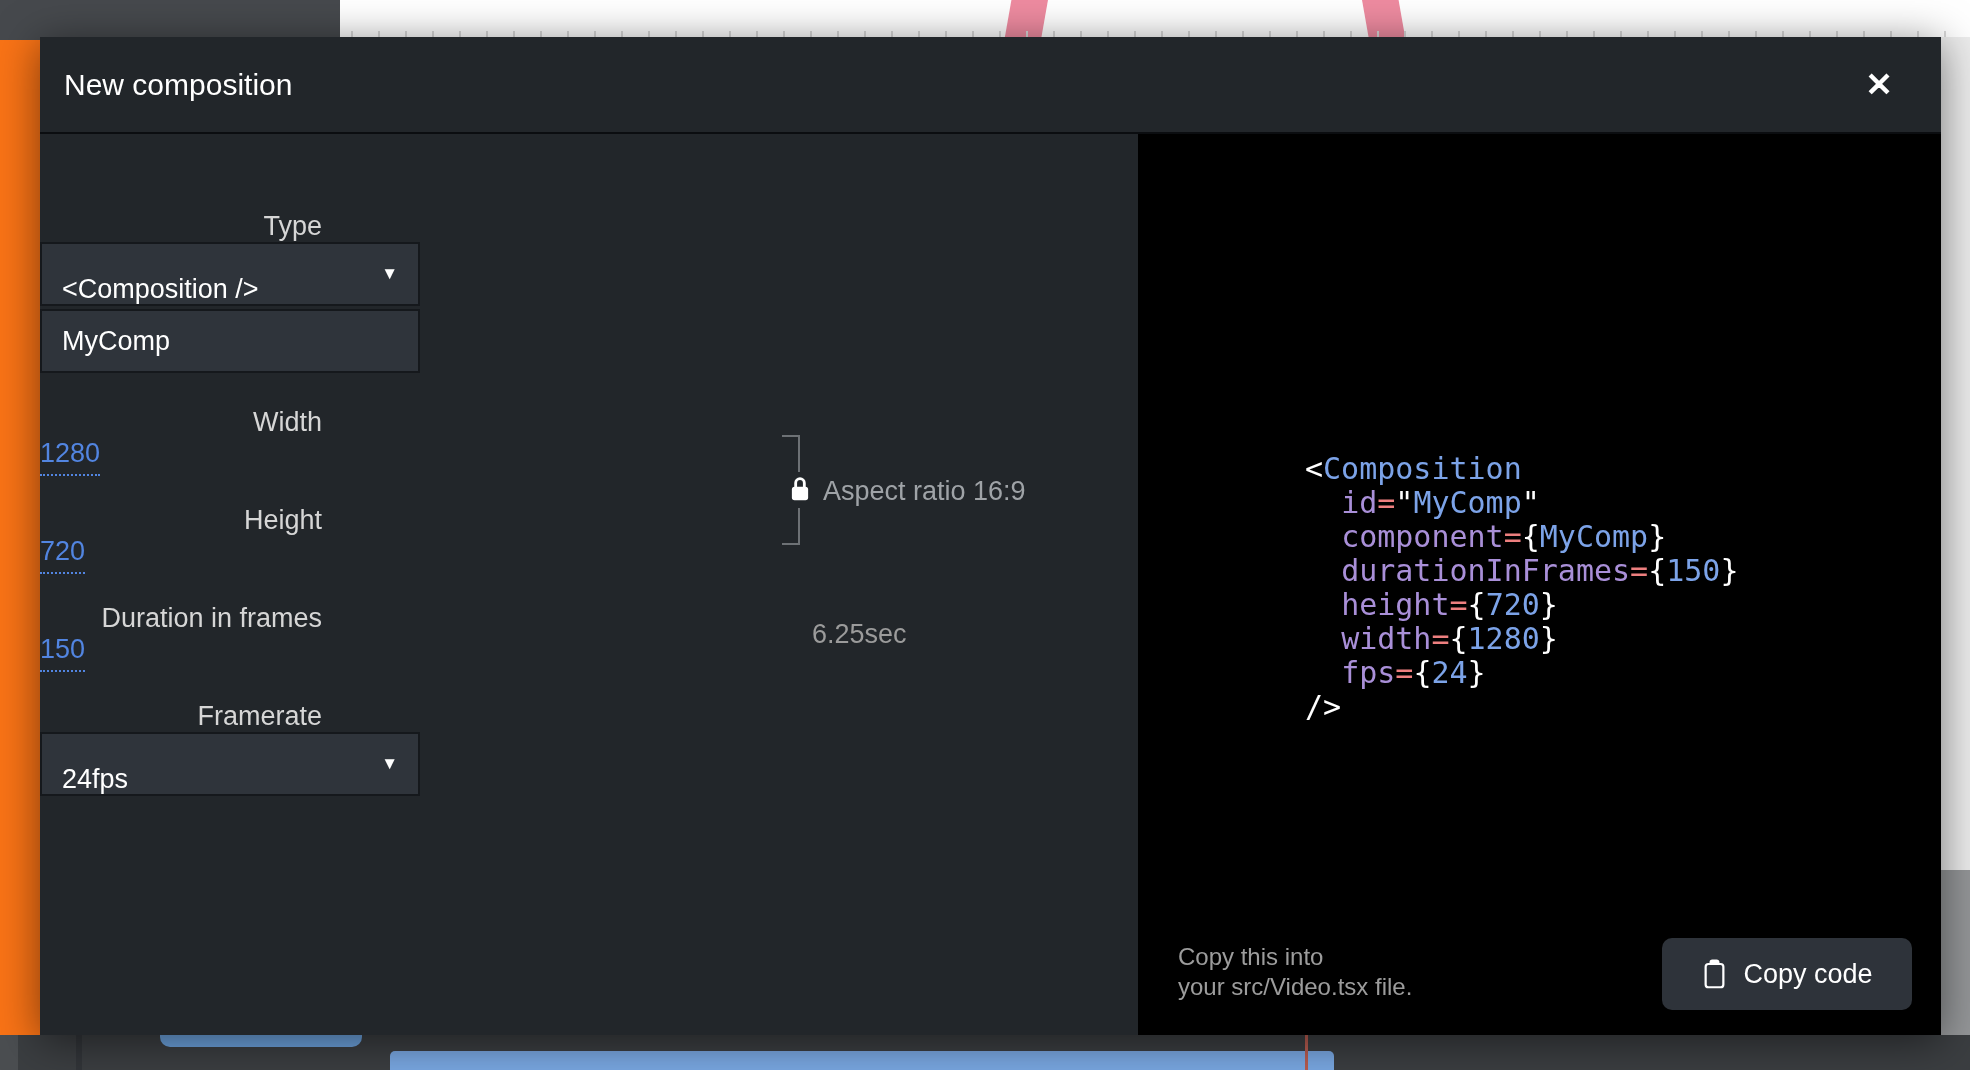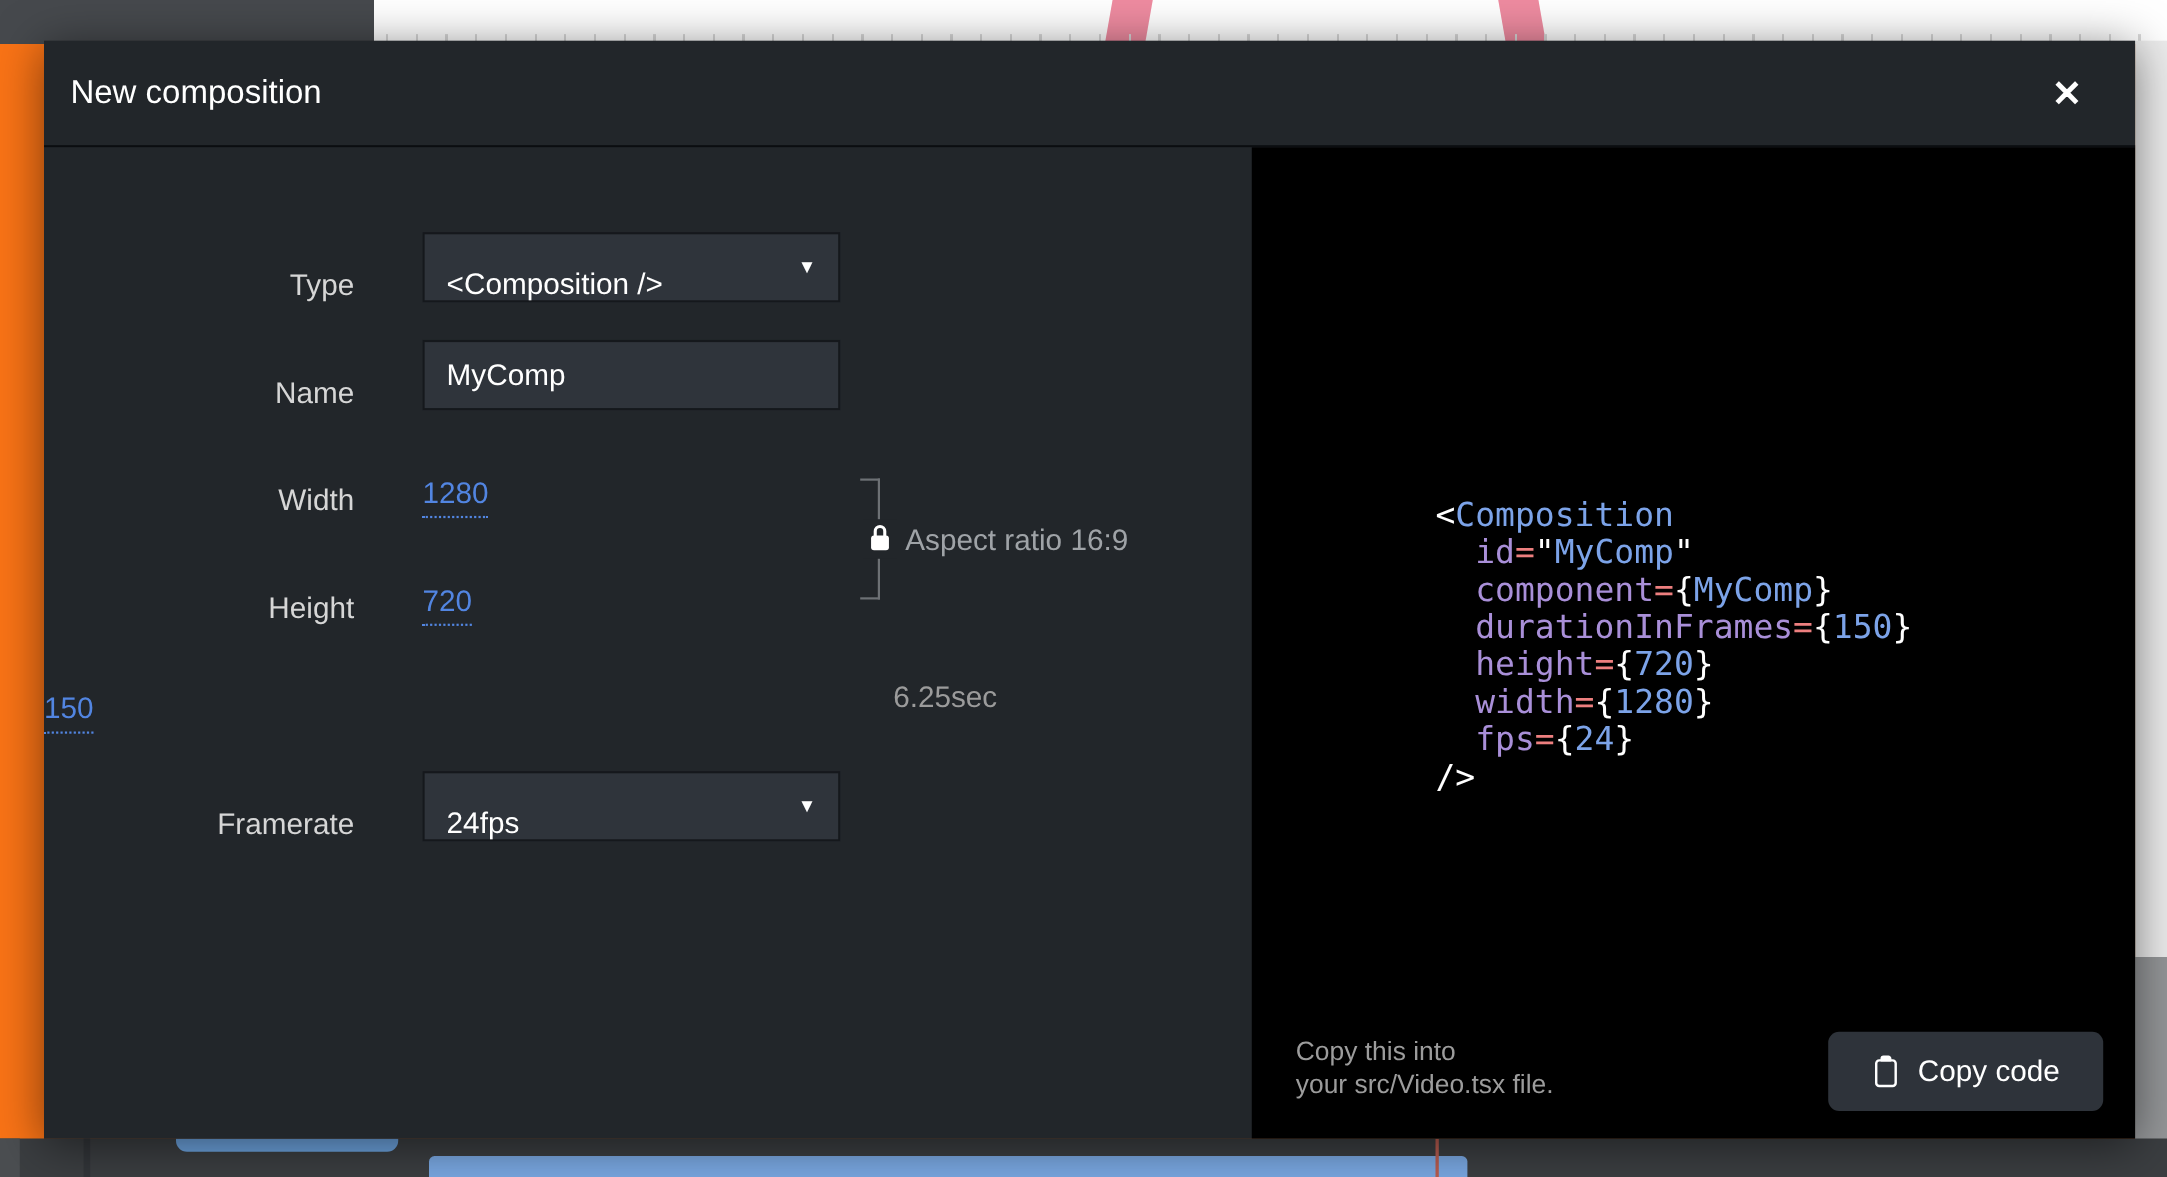--- a/index.html
+++ b/index.html
@@ -31,21 +31,21 @@
   .modal-title { position:absolute; left:24px; top:0; height:95px; line-height:95px;
     font-size:30px; color:#ffffff; }
   .close-btn { position:absolute; right:40px; top:26px; width:44px; height:44px;
     background:none; border:none; color:#ffffff; font-size:33px; font-weight:bold;
     line-height:44px; text-align:center; cursor:pointer; }
   .modal-divider { height:2px; background:#0b0d10; }
   .modal-body { display:flex; height:901px; }
 
   
   .form-panel { position:relative; width:1098px; height:901px; background:#22262a; padding-top:77px; }
-  .form-row { display:flex; align-items:flex-end; height:64px; margin-bottom:34px; }
+  .form-row { display:flex; align-items:flex-start; height:64px; margin-bottom:34px;flex-direction:column; }
   .row-label { width:282px; text-align:right; margin-right:62px; font-size:27px; color:#d6d6d6; }
   .select-control { width:380px; height:64px; background:#2f343b; border:2px solid #15181c;
     display:flex; align-items:center; justify-content:space-between; padding:0 20px; cursor:pointer; }
   .select-value { font-size:27px; color:#ffffff;margin-top:31px; }
   .caret { font-size:17px; color:#ffffff; }
   .text-input { width:380px; height:64px; background:#2f343b; border:2px solid #15181c;
     color:#ffffff; font-size:27px; padding:0 20px; font-family:"Liberation Sans", sans-serif; outline:none; }
   .value-link { display:inline-block; font-size:27px; color:#5285e1; cursor:pointer;
     border-bottom:2px dotted #5285e1; padding-bottom:5px; }
 
@@ -103,35 +103,35 @@
 
         <div class="form-row">
           <div class="row-label">Type</div>
           <div class="select-control">
             <span class="select-value">&lt;Composition /&gt;</span>
             <span class="caret">▼</span>
           </div>
         </div>
 
         <div class="form-row">
-          <div class="row-label">Name</div>
           <input class="text-input" type="text" value="MyComp" style="">
         </div>
 
         <div class="form-row">
           <div class="row-label">Width</div>
           <span class="value-link">1280</span>
         </div>
 
         <div class="form-row">
           <div class="row-label">Height</div>
           <span class="value-link">720</span>
         </div>
 
         <div class="form-row">
+          <div class="row-label">Duration in frames</div>
           <span class="value-link">150</span>
         </div>
 
         <div class="form-row">
           <div class="row-label">Framerate</div>
           <div class="select-control">
             <span class="select-value">24fps</span>
             <span class="caret">▼</span>
           </div>
         </div>

